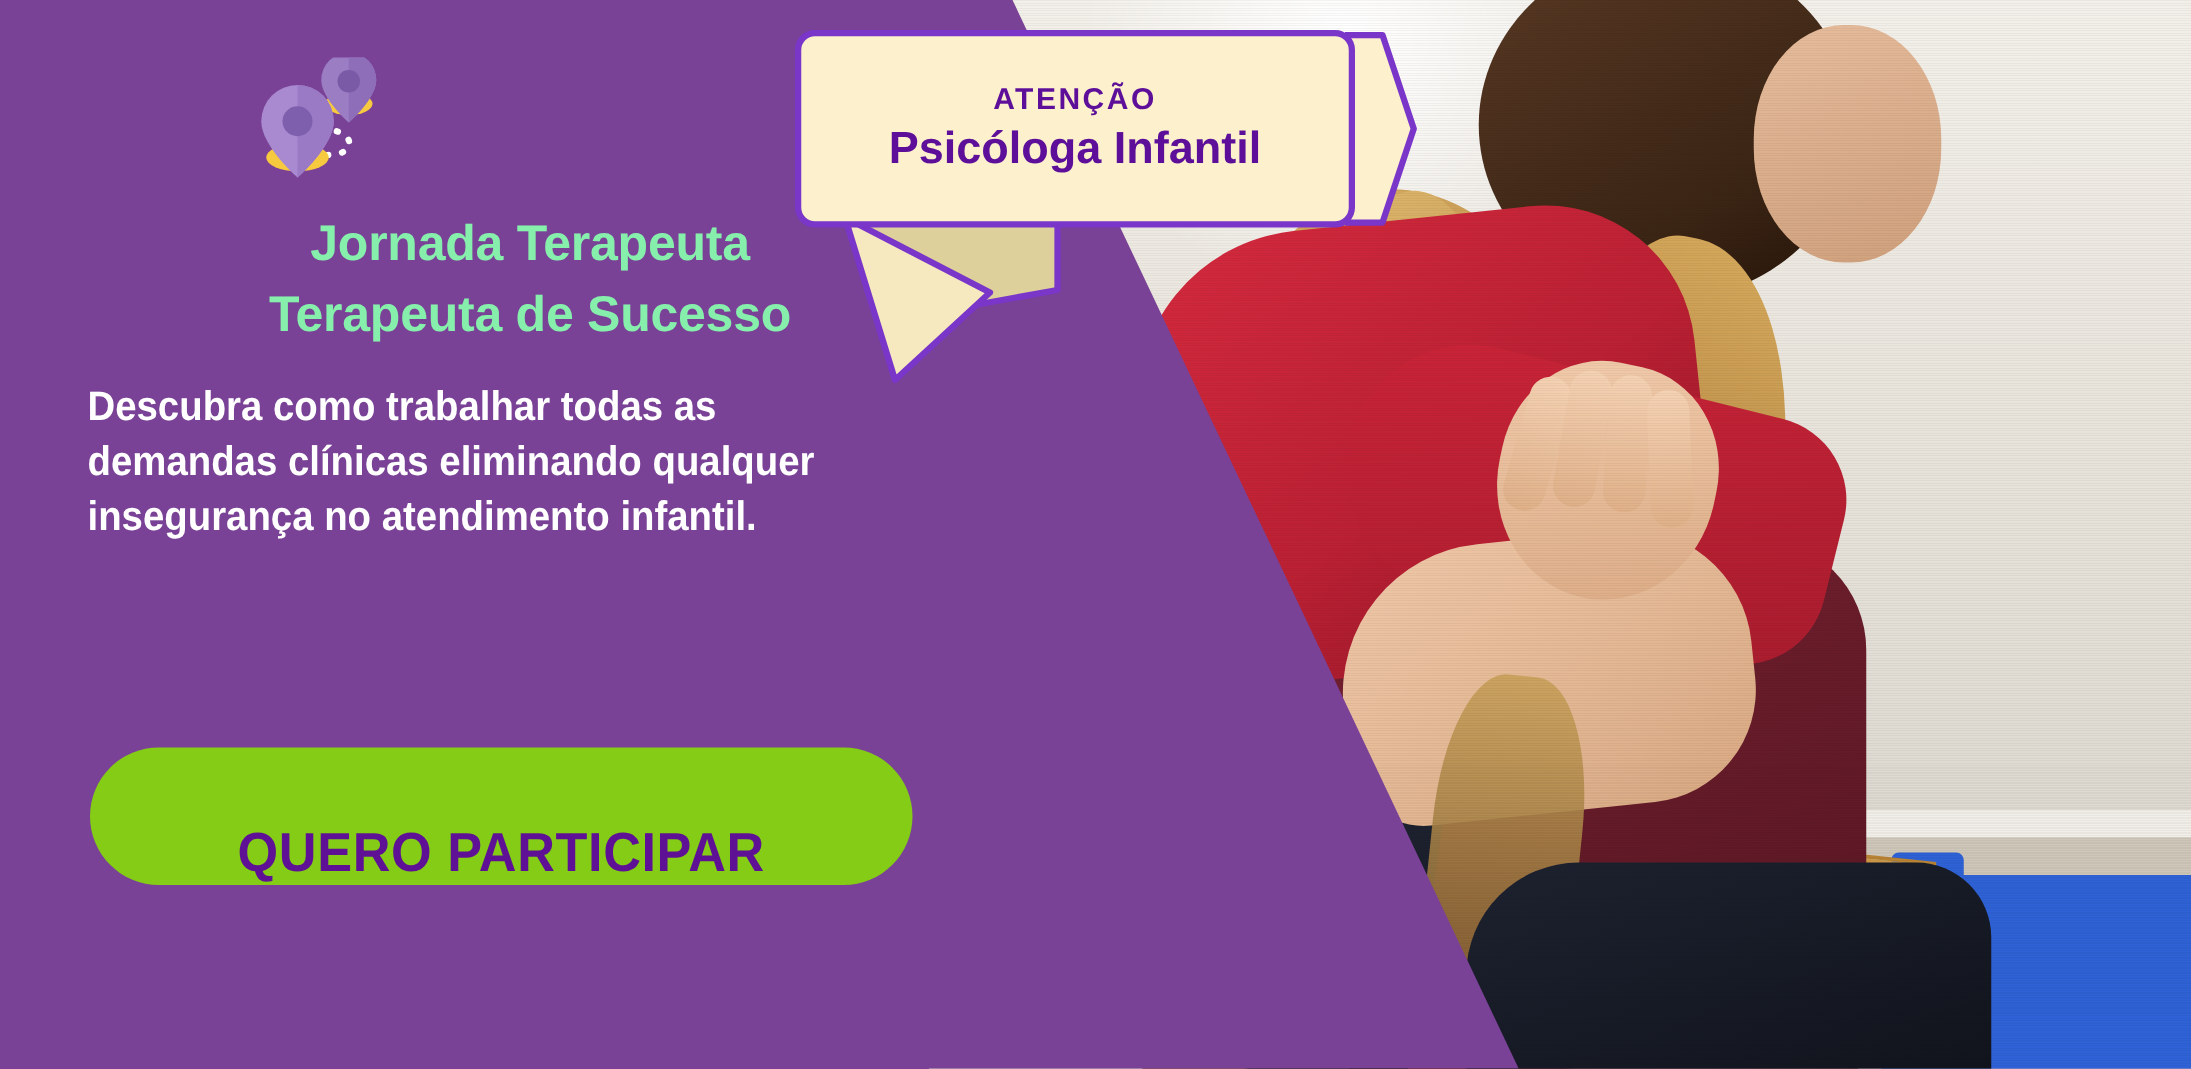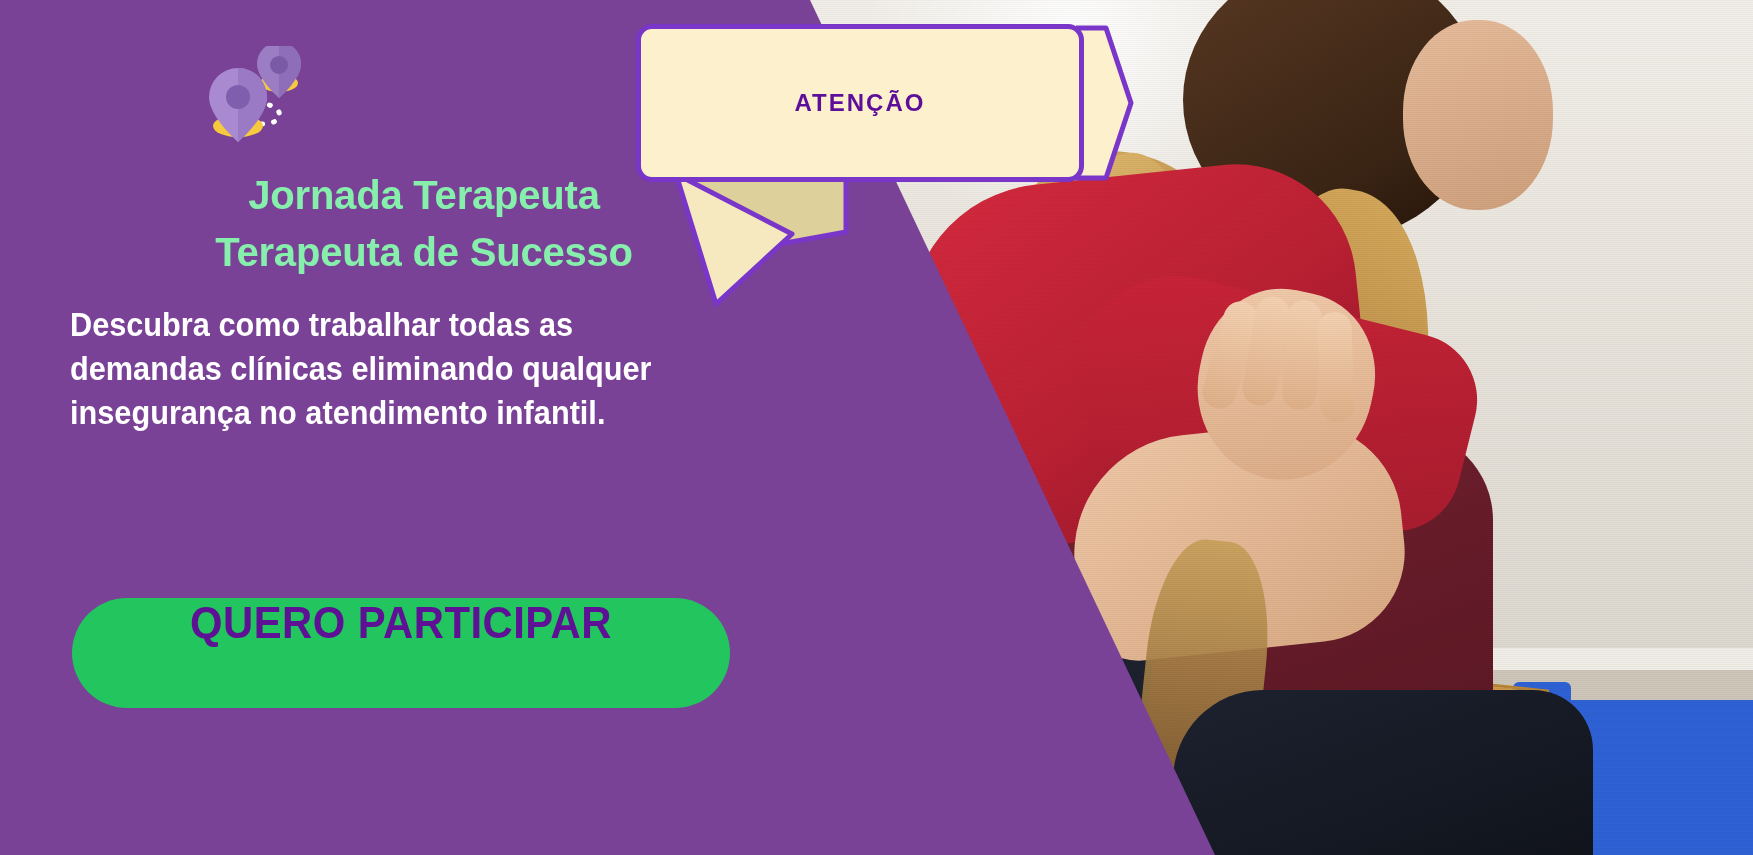--- a/index.html
+++ b/index.html
@@ -92,22 +92,22 @@
 
   .meta{position:absolute;left:70px;top:470px;width:900px;color:#f4ecf7;}
   .meta .row{font-size:29px;line-height:1.52;font-weight:300;white-space:nowrap;
         transform:scaleX(.92);transform-origin:left center;}
   .meta .row.r2{font-size:28px;}
   .meta b{font-weight:800;color:#ffffff;}
   .meta .sep{letter-spacing:2px;}
   .meta .small{font-size:25px;font-weight:300;}
 
   .cta{position:absolute;left:72px;top:598px;width:658px;height:110px;border:0;
-        background:#22c55e;border-radius:55px;cursor:pointer;
-        display:flex;align-items:flex-start;justify-content:center;padding:0;}
+        background:#84cc16;border-radius:55px;cursor:pointer;
+        display:flex;align-items:flex-end;justify-content:center;padding:0;}
   .cta span{color:#5e1194;font-weight:800;font-size:44px;letter-spacing:.5px;
         transform:scaleX(.95);}
 
   
   .bubble{position:absolute;left:636px;top:24px;width:448px;height:158px;}
   .bubble-box{position:absolute;left:0;top:0;width:448px;height:158px;
         background:#fdf1cd;border:5px solid #7a35c9;border-radius:16px;box-sizing:border-box;
         display:flex;flex-direction:column;align-items:center;justify-content:center;}
   .bubble-l1{color:#5d0f9a;font-weight:800;font-size:24px;letter-spacing:2px;line-height:1.12;}
   .bubble-l2{color:#5d0f9a;font-weight:800;font-size:36px;line-height:1.2;margin-top:2px;}
@@ -198,16 +198,17 @@
     <svg class="bubble-tail" width="230" height="140" viewBox="0 0 230 140">
       <path d="M6 2 L 176 2 L 176 60 L 44 84 Z" fill="#ddd09a" stroke="#7a35c9" stroke-width="5" stroke-linejoin="round"></path>
       <path d="M6 2 L 122 62 L 46 132 Z" fill="#f6e9bf" stroke="#7a35c9" stroke-width="5" stroke-linejoin="round"></path>
     </svg>
     <svg class="bubble-nose" width="60" height="158" viewBox="0 0 60 158">
       <path d="M-10 4 L 30 4 L 55 79 L 30 154 L -10 154 Z" fill="#fdf1cd" stroke="#7a35c9" stroke-width="5" stroke-linejoin="round"></path>
       <rect x="-14" y="8" width="22" height="142" fill="#fdf1cd"></rect>
     </svg>
     <div class="bubble-box">
       <div class="bubble-l1">ATENÇÃO</div>
+      <div class="bubble-l2">Psicóloga Infantil</div>
     </div>
   </div>
 
 </div>
 
 </body></html>

